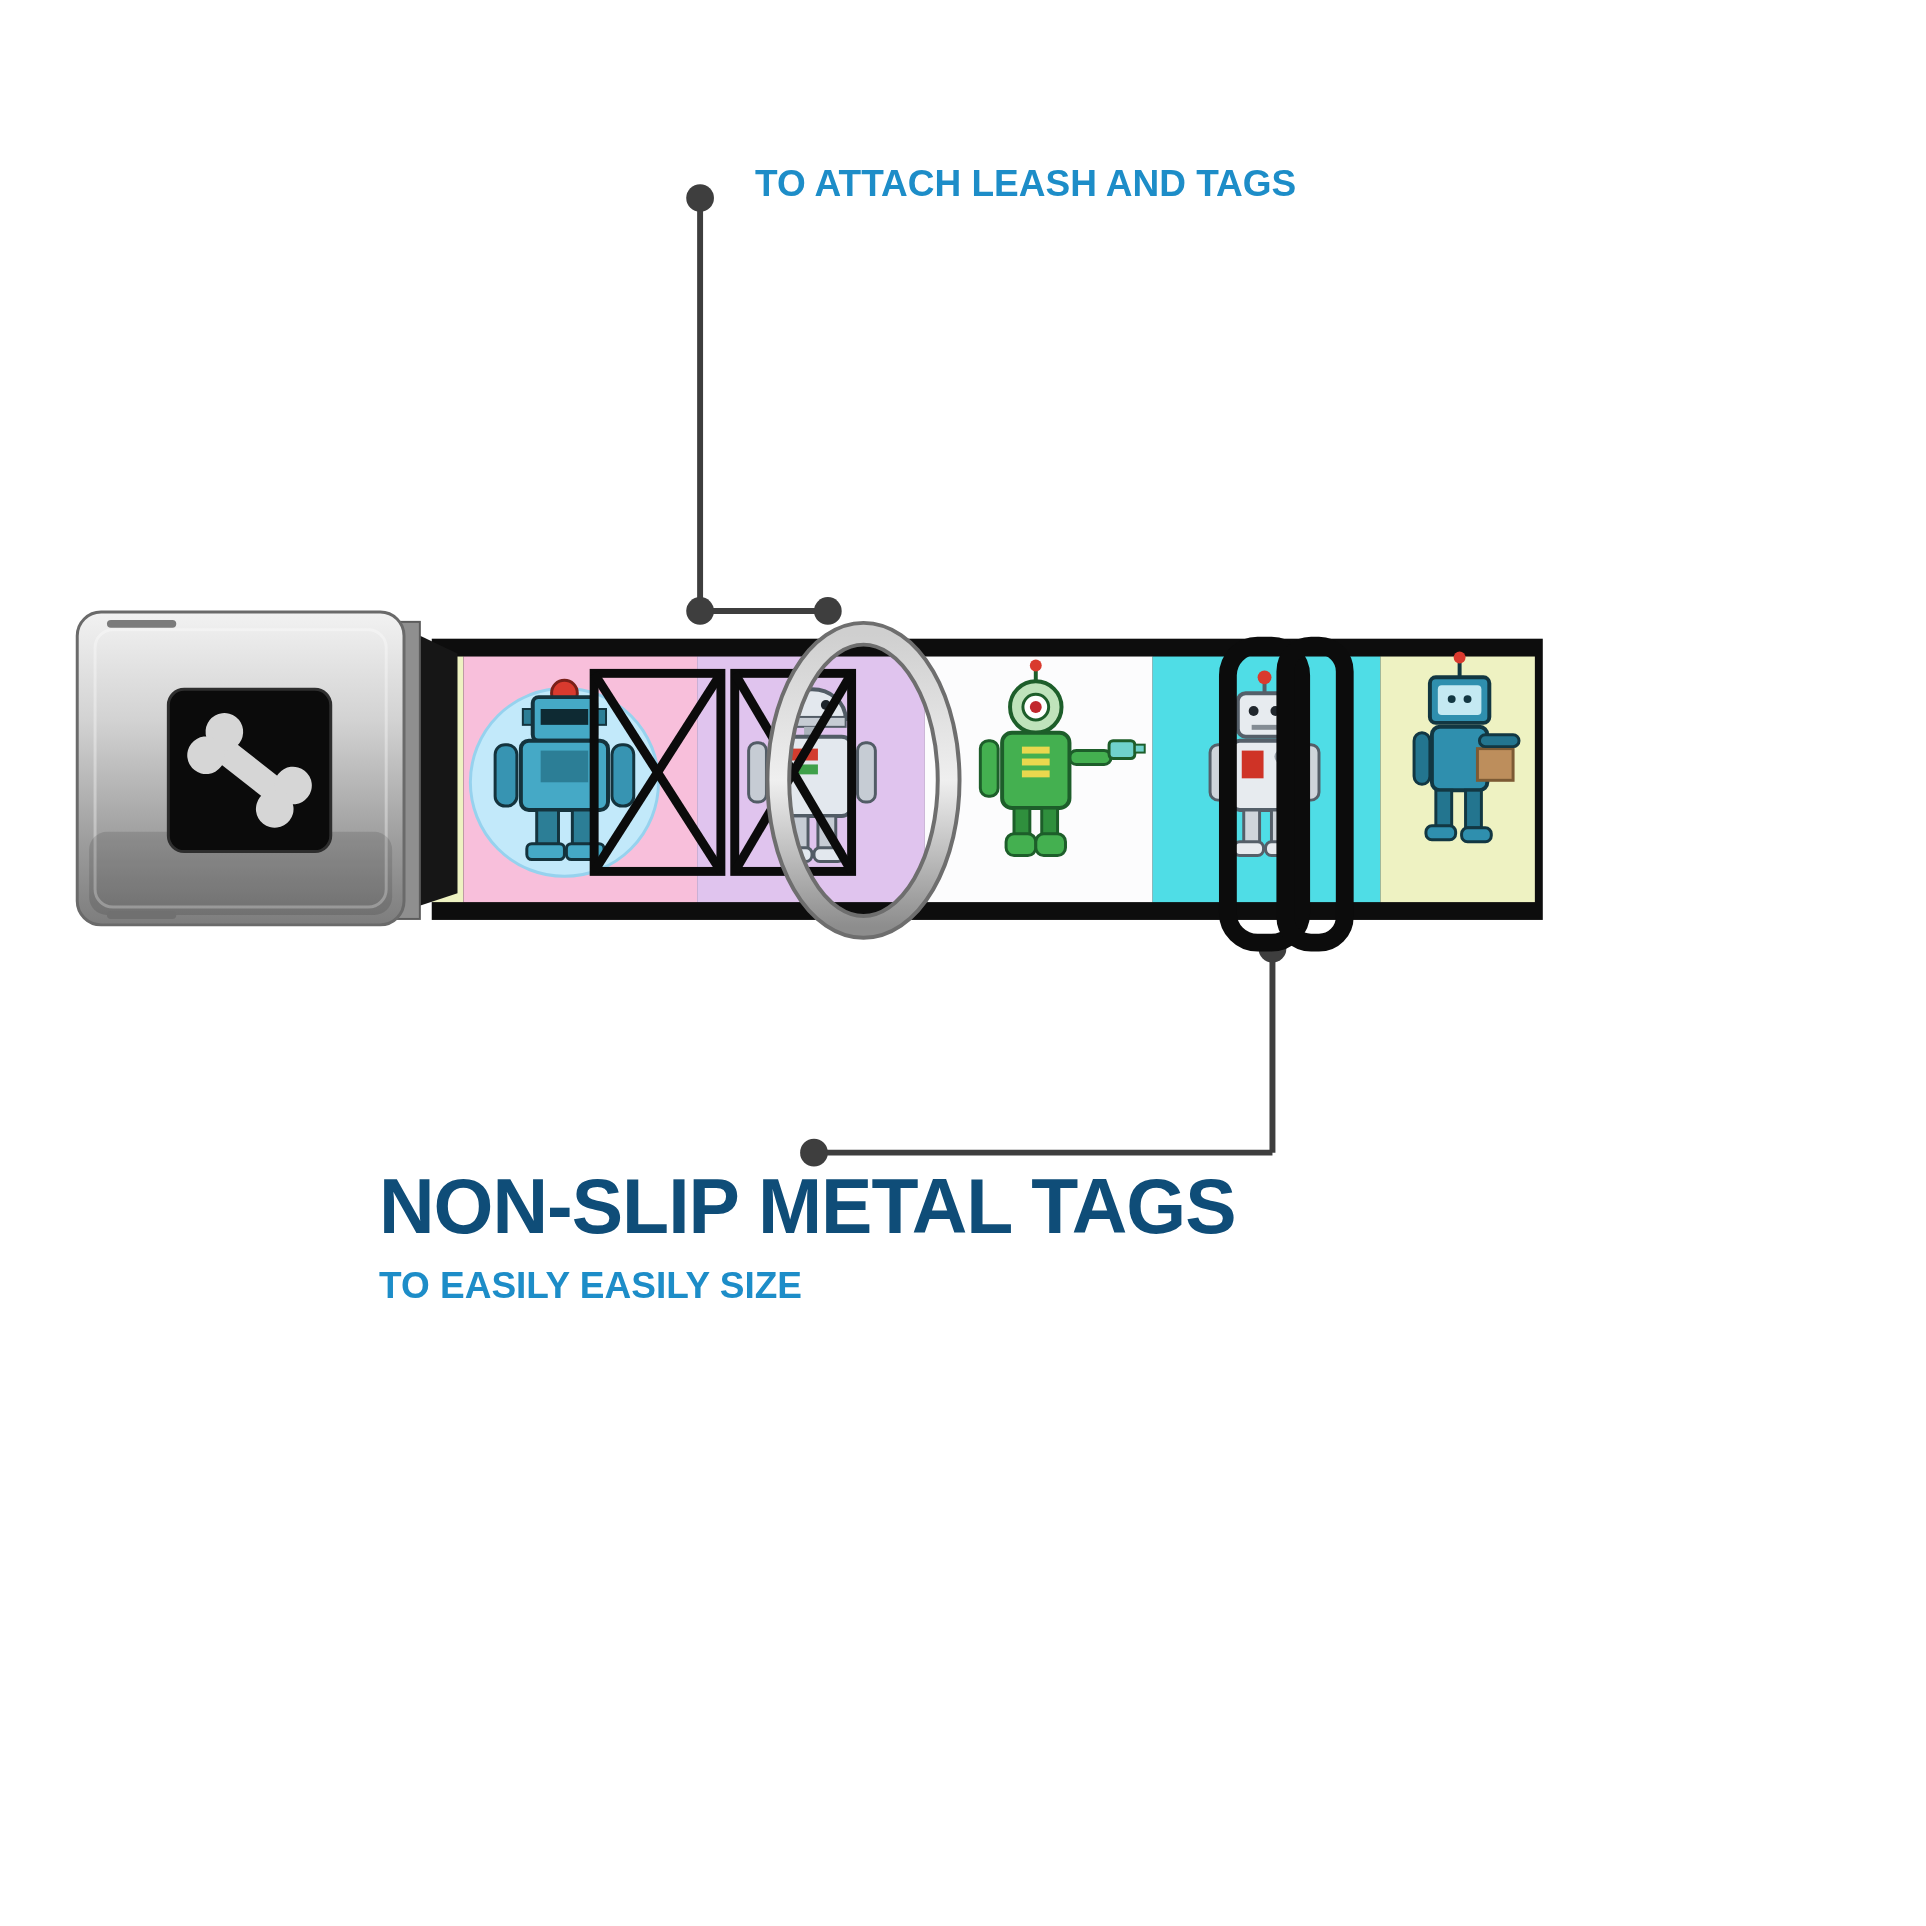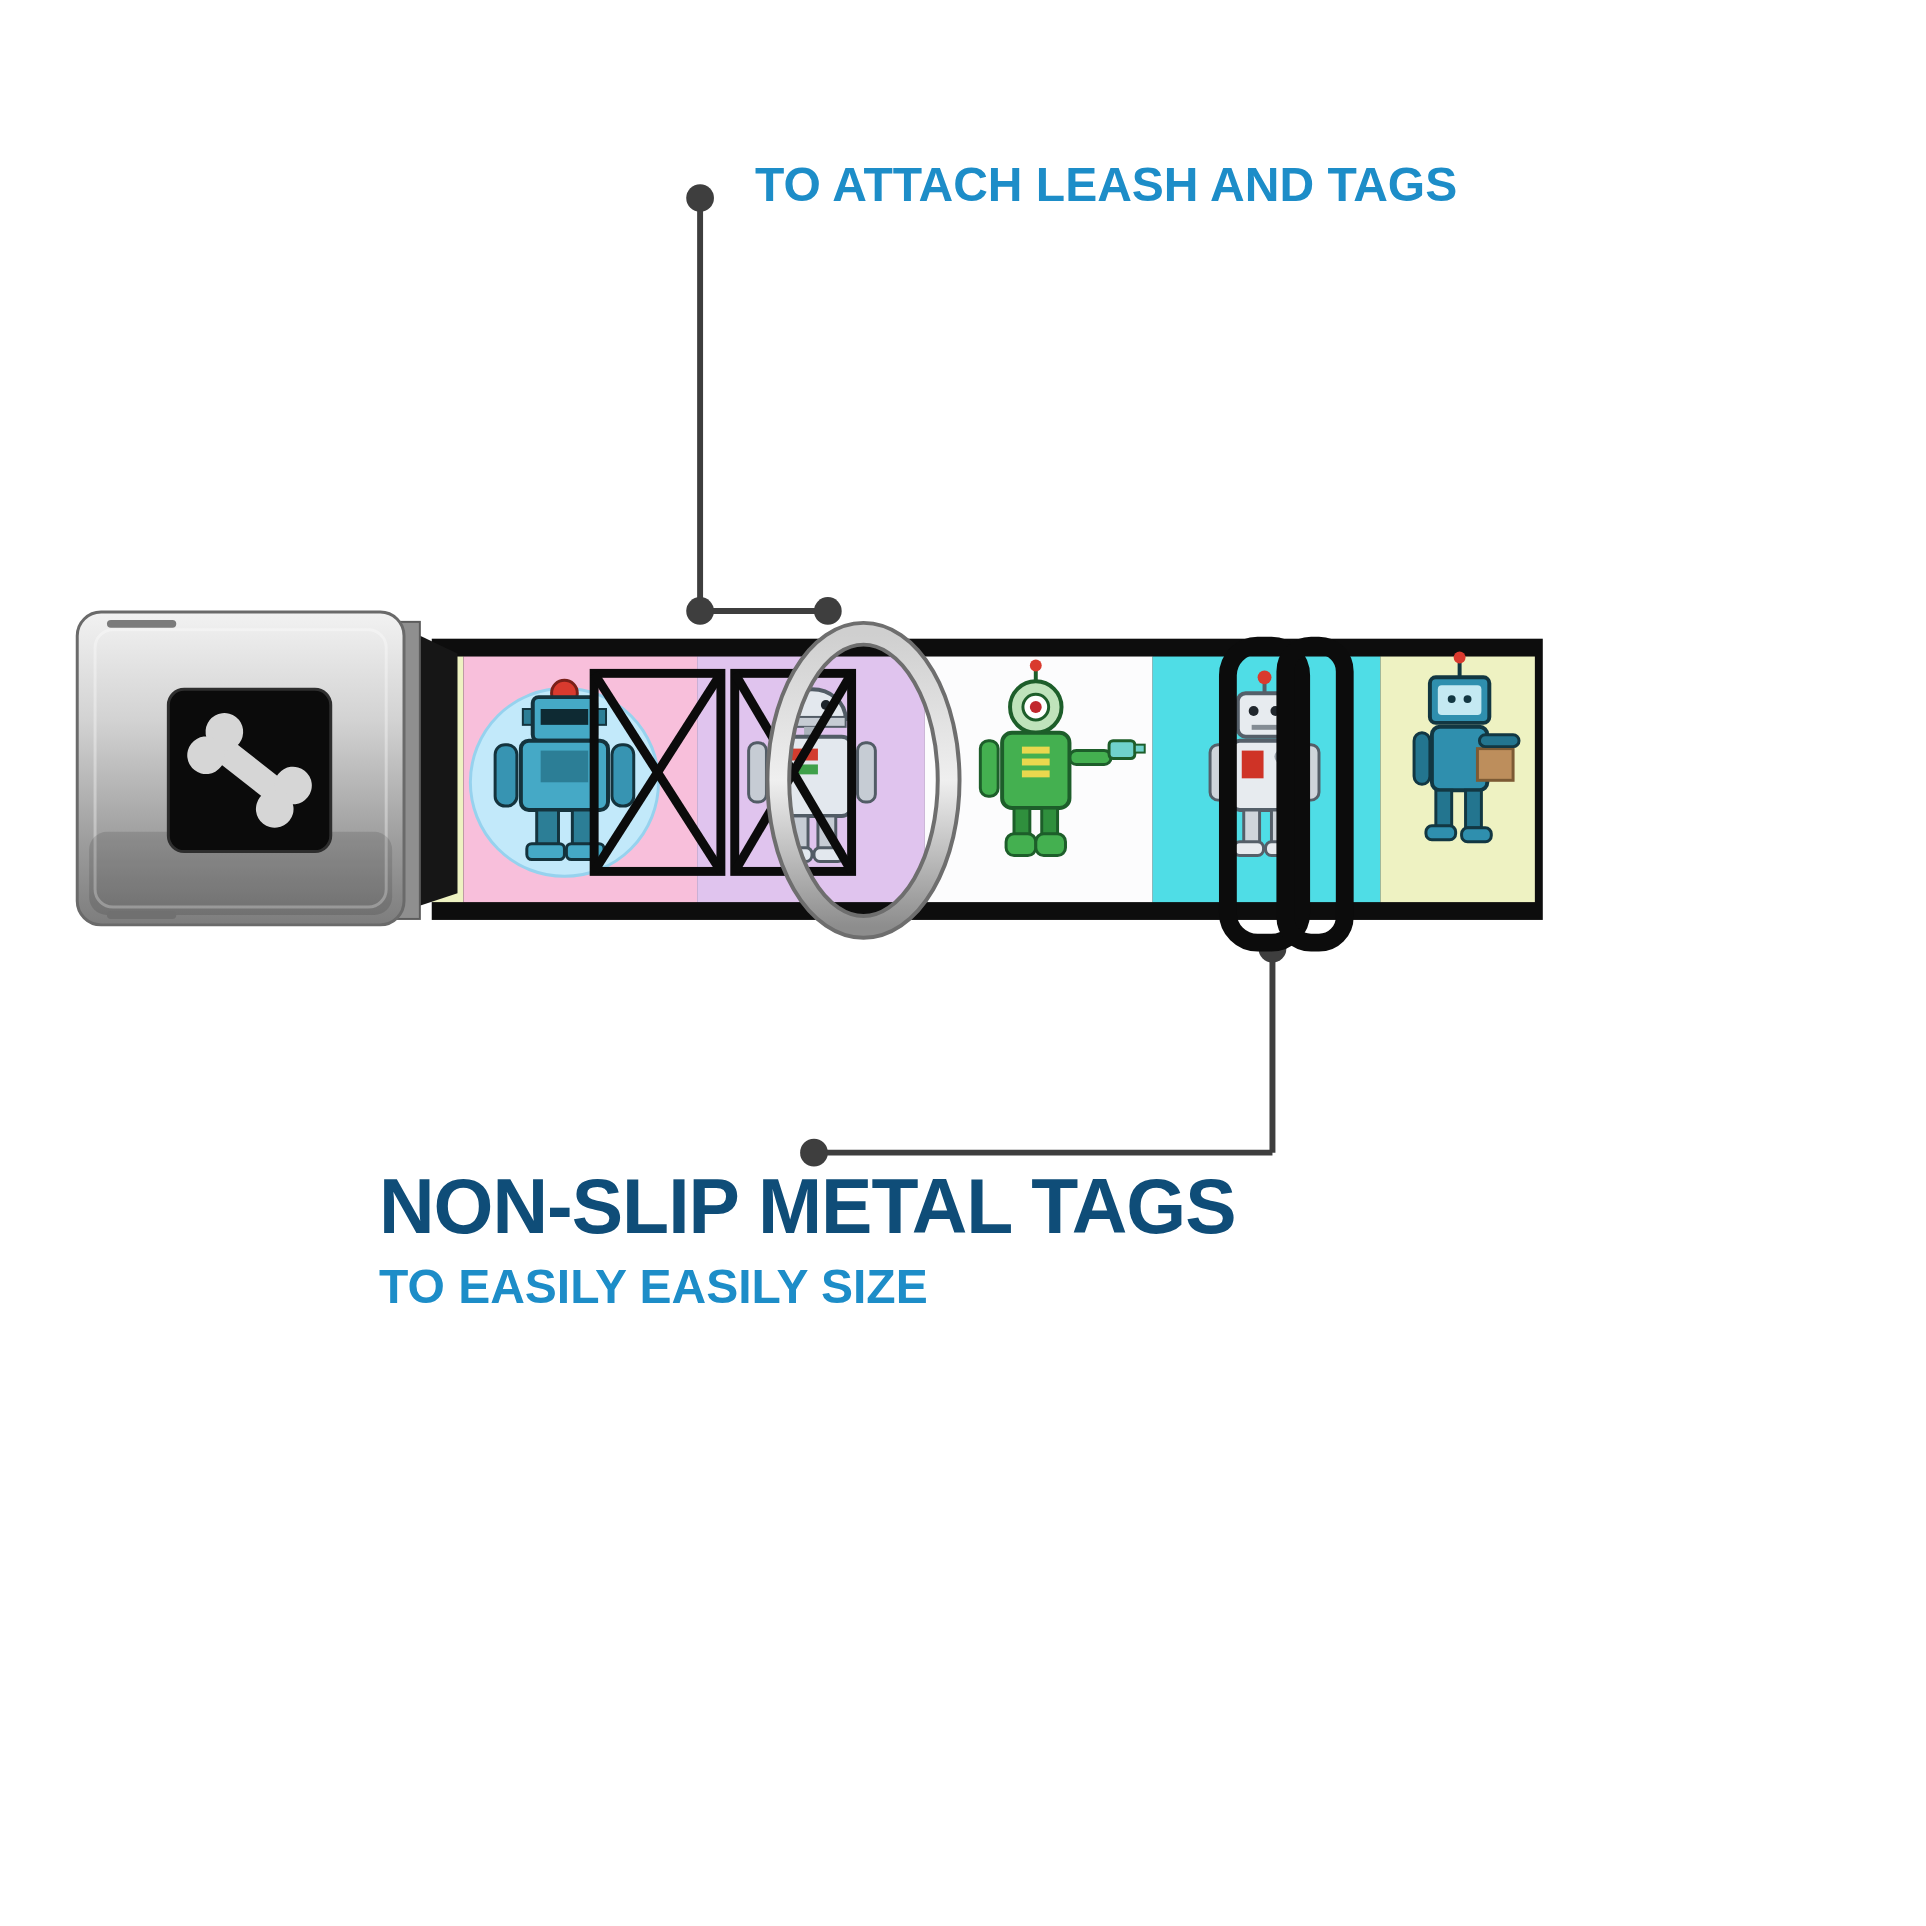--- a/index.html
+++ b/index.html
@@ -12,22 +12,22 @@
   }
   .scene{position:absolute;left:0;top:0;width:1927px;height:1927px;}
   .callout{position:absolute;}
   .callout-top{left:755px;top:145px;}
   .callout-bottom{left:379px;top:1166px;}
   .callout-title{
     font-size:77px;font-weight:bold;color:#0f4d78;
     letter-spacing:-1px;line-height:1.05;white-space:nowrap;
   }
   .callout-subtitle{
-    font-size:48px;font-weight:bold;color:#1d8dc8;
-    margin-top:12px;letter-spacing:0px;white-space:nowrap;
+    font-size:37px;font-weight:bold;color:#1d8dc8;
+    margin-top:18px;letter-spacing:0px;white-space:nowrap;
   }
 </style>
 </head>
 <body>
 
 <div class="canvas">
 
   <svg class="scene" viewBox="0 0 1946 1946" xmlns="http://www.w3.org/2000/svg">
     <defs>
       <linearGradient id="chrome" x1="0" y1="0" x2="0" y2="1">

